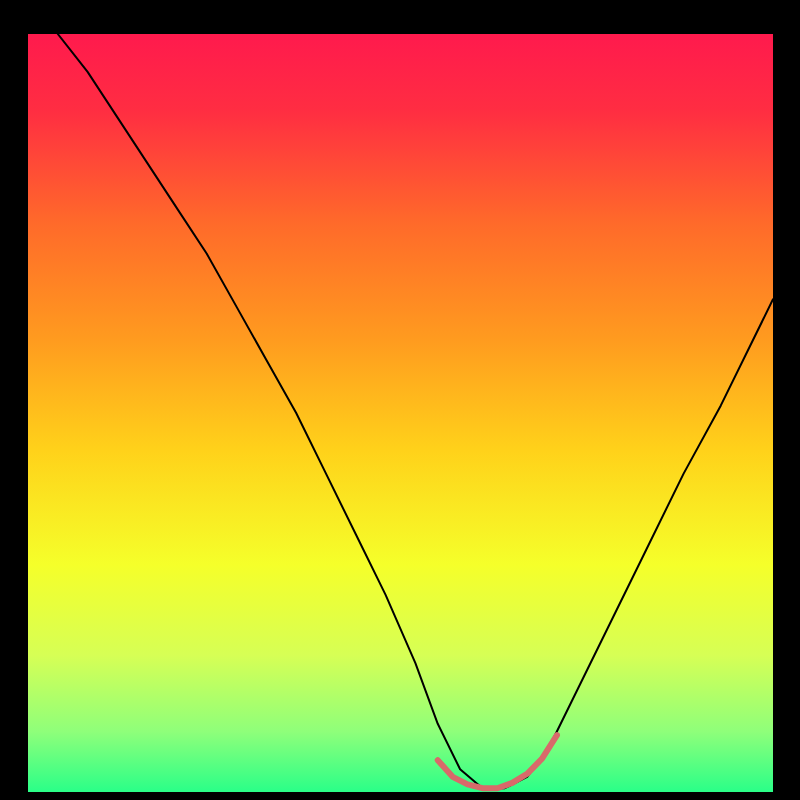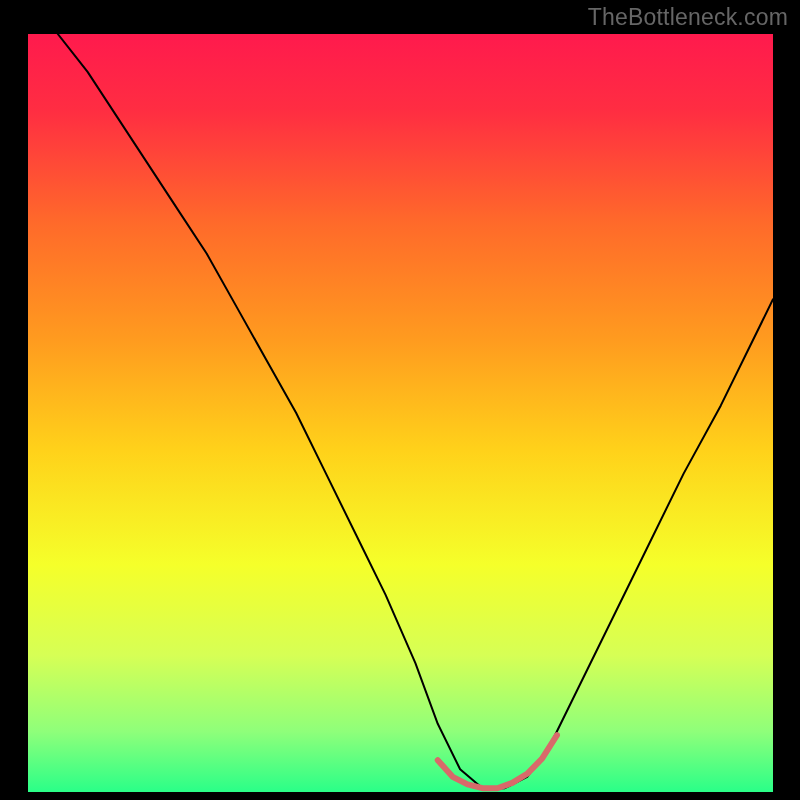--- a/index.html
+++ b/index.html
@@ -32,21 +32,20 @@
     top: 34px;
     width: 745px;
     height: 758px;
   }
   svg { display: block; }
 </style>
 </head>
 <body>
 
 <div class="frame">
-  <div class="attribution">TheBottleneck.com</div>
 
   <div class="plot">
     <svg id="chart-svg" viewBox="0 0 745 758" width="745" height="758">
       <defs>
         <linearGradient id="bg-grad" x1="0" y1="0" x2="0" y2="1">
             <stop offset="0.0%" stop-color="#ff1a4d"></stop>
             <stop offset="10.0%" stop-color="#ff2d42"></stop>
             <stop offset="25.0%" stop-color="#ff6a2a"></stop>
             <stop offset="40.0%" stop-color="#ff9a1f"></stop>
             <stop offset="55.0%" stop-color="#ffd21a"></stop>

